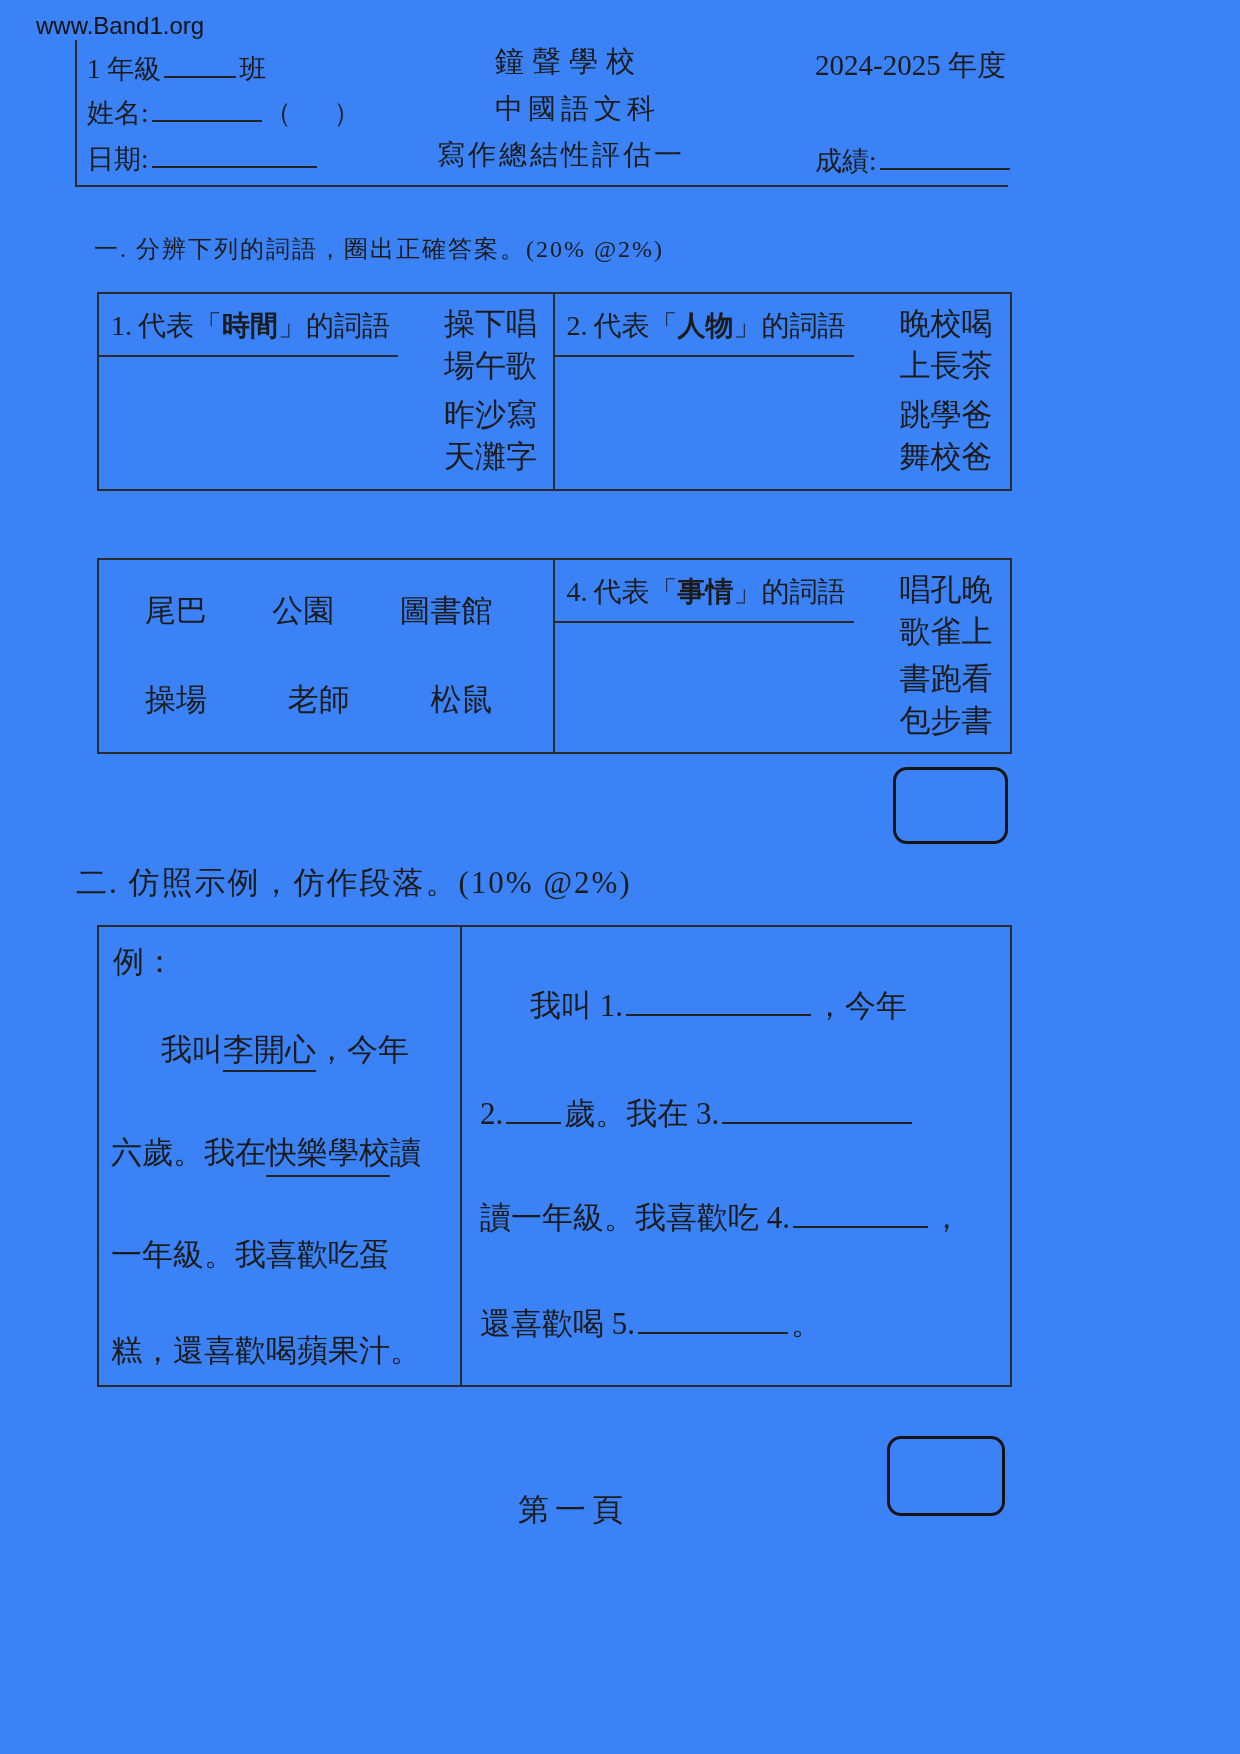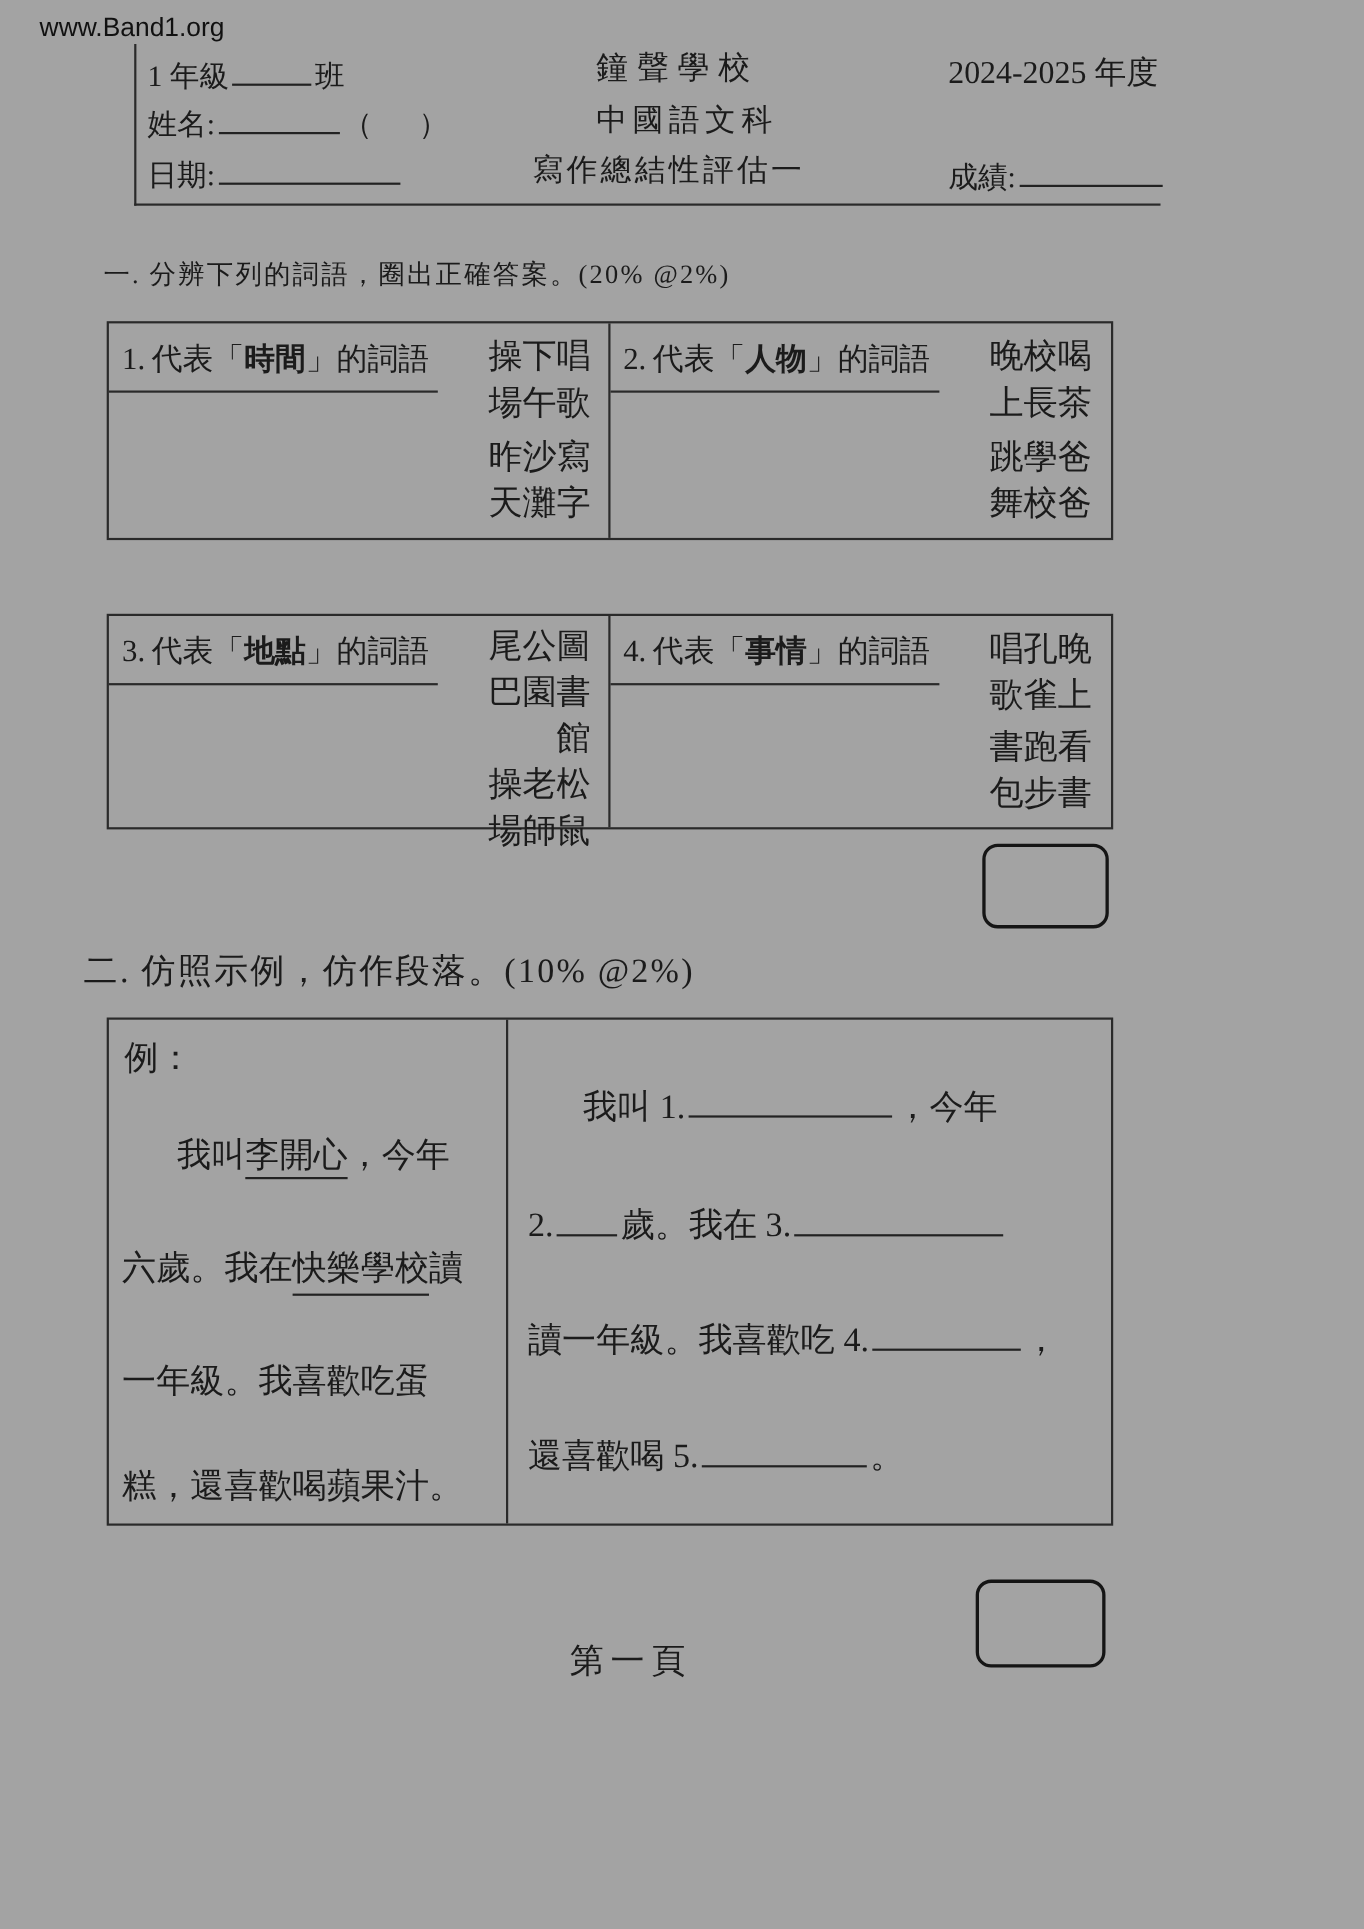--- a/index.html
+++ b/index.html
@@ -5,35 +5,34 @@
   * { margin:0; padding:0; box-sizing:border-box; }
   html,body { width:1240px; height:1754px; }
   body {
     background:#ffffff;
     font-family:"Liberation Serif","DejaVu Serif",serif;
     color:#1b1b1b;
     position:relative;
   }
   .page {
     position:absolute; left:0; top:0; width:1240px; height:1754px;
-    background:#a3a3a3;
+    background:#3b82f6;
     overflow:hidden;
   }
   .watermark {
     position:absolute; left:36px; top:12px;
     font-family:"Liberation Sans","DejaVu Sans",sans-serif;
     font-size:24px; color:#111;
   }
   
   .header {
     position:absolute; left:75px; top:40px; width:933px; height:147px;
     border-left:2.5px solid #2a2a2a;
     border-bottom:2.5px solid #2a2a2a;
     font-size:27px;
-    margin-left:47px;
   }
   .header > div { position:absolute; white-space:nowrap; }
   .grade-line { left:10px; top:8px; }
   .school     { left:418px; top:2px;  font-size:29px; letter-spacing:8px; }
   .year       { left:738px; top:6px;  font-size:29px; }
   .name-line  { left:10px; top:52px; }
   .subject    { left:418px; top:50px; font-size:28px; letter-spacing:5px; }
   .date-line  { left:10px; top:98px;text-align:right; }
   .assessment { left:360px; top:96px; font-size:28px; letter-spacing:3px; }
   .score-line { left:738px; top:100px; }
@@ -168,23 +167,20 @@
           <span class="word">跳舞</span>
           <span class="word">學校</span>
           <span class="word">爸爸</span>
         </div>
       </div>
     </div>
   </div>
 
   <div class="word-table t2">
     <div class="q-cell leftcell">
-      <div class="q-header">
-        <span class="num">3.</span><span>代表</span><span>「</span><span class="keyword">地點</span><span>」</span><span>的詞語</span>
-      </div>
       <div class="q-words">
         <div class="word-row">
           <span class="word">尾巴</span>
           <span class="word">公園</span>
           <span class="word">圖書館</span>
         </div>
         <div class="word-row">
           <span class="word">操場</span>
           <span class="word">老師</span>
           <span class="word">松鼠</span>

